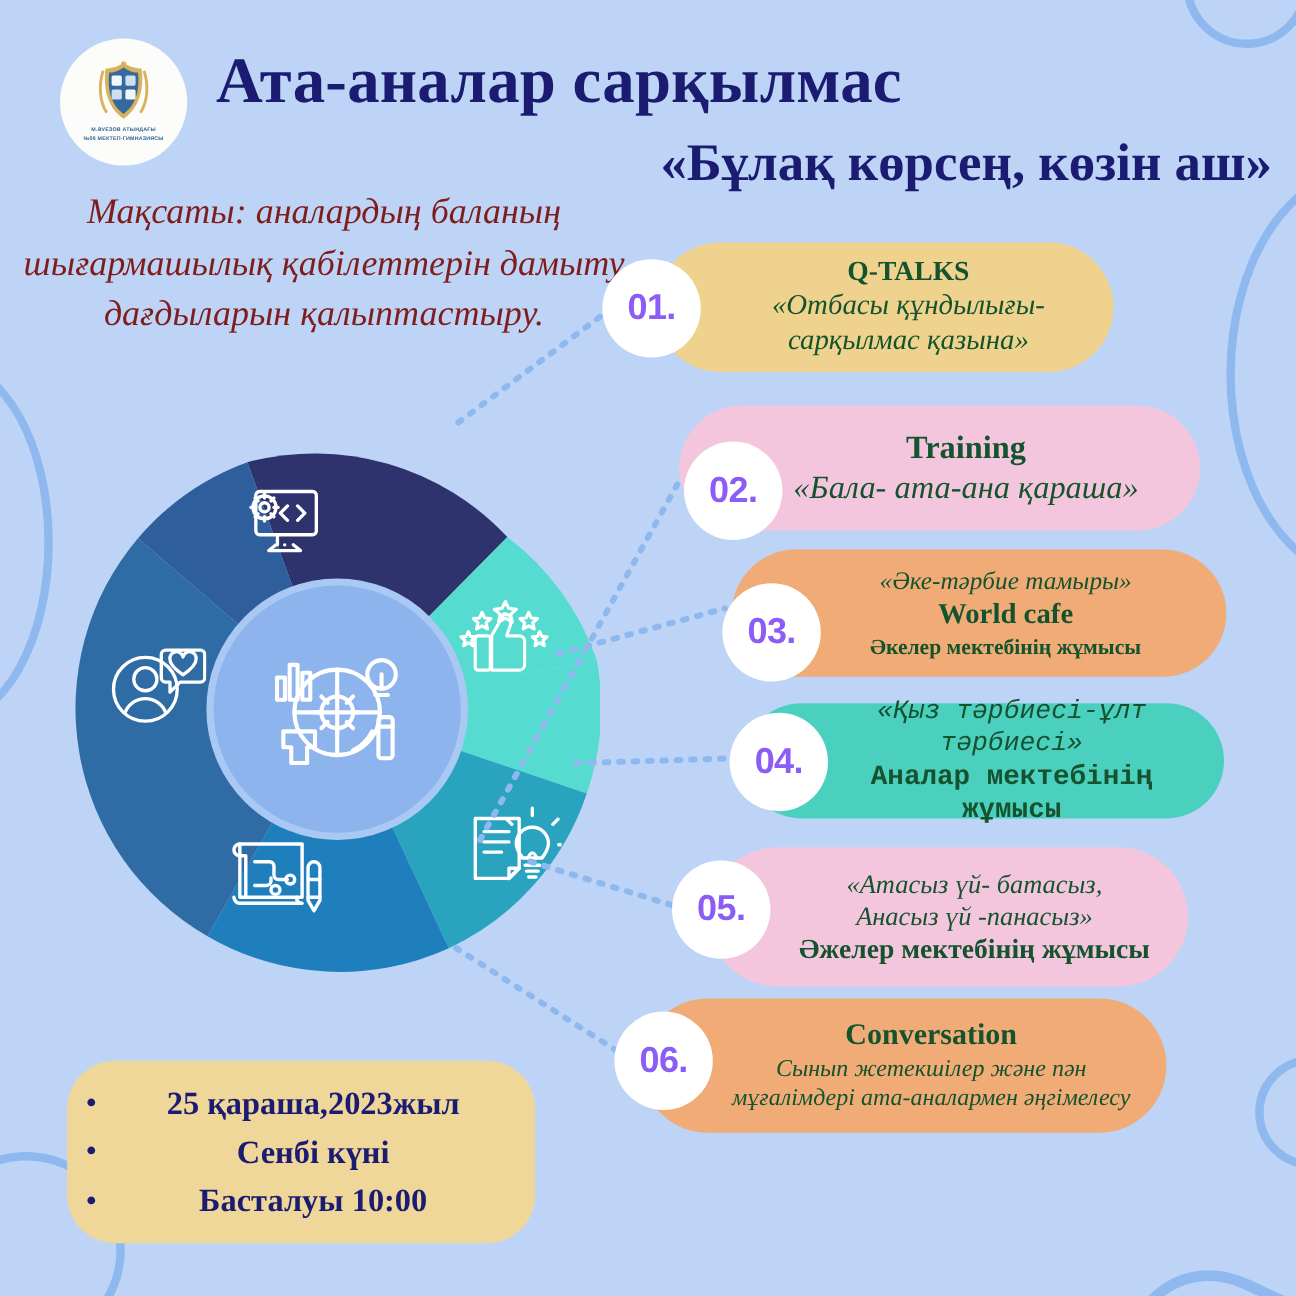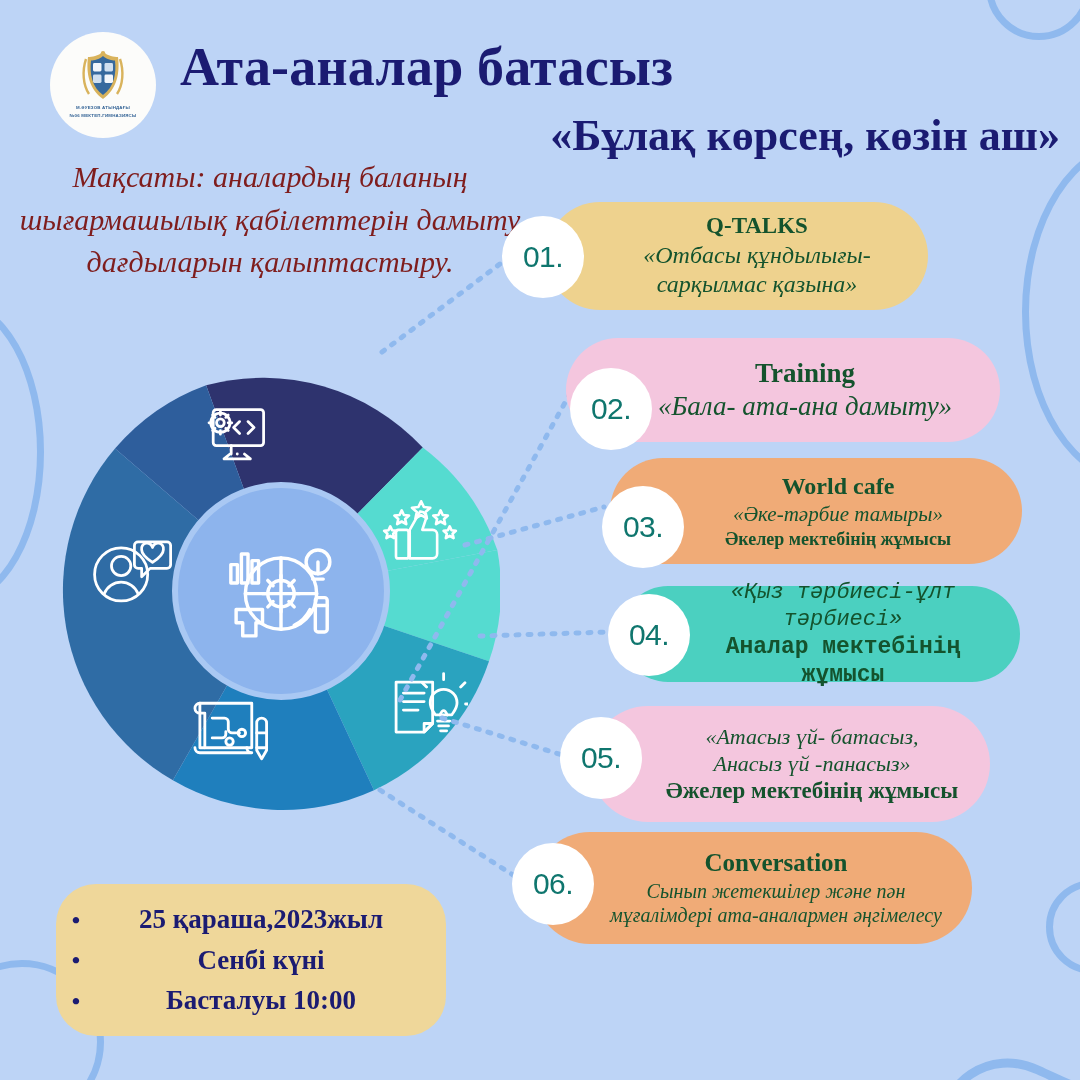--- a/index.html
+++ b/index.html
@@ -150,23 +150,23 @@
 
   .num-circle {
     position: absolute;
     width: 82px; height: 82px;
     border-radius: 50%;
     background: #ffffff;
     display: flex;
     align-items: center;
     justify-content: center;
     font-family: "Liberation Sans", sans-serif;
-    font-weight: normal;
+    font-weight: bold;
     font-size: 30px;
-    color: #0f766e;
+    color: #8b5cf6;
     letter-spacing: -.5px;
   }
 
   
   .schedule {
     position: absolute;
     left: 56px; top: 884px;
     width: 390px; height: 152px;
     background: #efd79a;
     border-radius: 40px;
@@ -216,21 +216,21 @@
       <rect x="13" y="23.5" width="8.5" height="8.5" rx="1.4" fill="#cfdff0"></rect>
       <rect x="24.5" y="23.5" width="8.5" height="8.5" rx="1.4" fill="#f2f6fb"></rect>
       <path d="M6 8 C 2 20, 3 34, 9 43" fill="none" stroke="#d9b35c" stroke-width="2.4"></path>
       <path d="M40 8 C 44 20, 43 34, 37 43" fill="none" stroke="#d9b35c" stroke-width="2.4"></path>
       <circle cx="23" cy="2.2" r="2.2" fill="#d9b35c"></circle>
     </svg>
     <div class="logo-text">М.ӘУЕЗОВ АТЫНДАҒЫ</div>
     <div class="logo-text">№06 МЕКТЕП-ГИМНАЗИЯСЫ</div>
   </div>
 
-  <div class="title-main">Ата-аналар батасыз</div>
+  <div class="title-main">Ата-аналар сарқылмас</div>
   <div class="title-sub">«Бұлақ көрсең, көзін аш»</div>
 
   <div class="goal">Мақсаты: аналардың баланың шығармашылық қабілеттерін дамыту дағдыларын қалыптастыру.</div>
 
   <div class="donut-wrap">
     <svg viewBox="0 0 438 438" width="438" height="438">
 
       <path d="M219 219 L 144.1 13.2 A 219 219 0 0 1 360.8 75.6 Z" fill="#2e336e"></path>
 
       <path d="M219 219 L 360.8 75.6 A 219 219 0 0 1 435.3 178.1 Z" fill="#55dbd0"></path>
@@ -325,27 +325,27 @@
 
   <div class="card" style="left: 546px; top: 202px; width: 382px; height: 108px; padding: 0px 26px 0px 66px; background: rgb(238, 210, 142);">
     <div class="line ln-bold" style="font-size:23px;">Q-TALKS</div>
     <div class="line ln-italic" style="font-size:24px;">«Отбасы құндылығы-</div>
     <div class="line ln-italic" style="font-size:24px;">сарқылмас қазына»</div>
   </div>
   <div class="num-circle" style="left:502px; top:216px;">01.</div>
 
   <div class="card" style="left: 566px; top: 338px; width: 434px; height: 104px; padding: 0px 22px 0px 66px; background: rgb(244, 198, 222);">
     <div class="line ln-bold" style="font-size:27px;">Training</div>
-    <div class="line ln-italic" style="font-size:27px;">«Бала- ата-ана дамыту»</div>
+    <div class="line ln-italic" style="font-size:27px;">«Бала- ата-ана қараша»</div>
   </div>
   <div class="num-circle" style="left:570px; top:368px;">02.</div>
 
   <div class="card" style="left: 610px; top: 458px; width: 412px; height: 106px; padding: 0px 20px 0px 64px; background: rgb(240, 171, 119);">
+    <div class="line ln-italic" style="font-size:21px;">«Әке-тәрбие тамыры»</div>
     <div class="line ln-bold" style="font-size:24px;">World cafe</div>
-    <div class="line ln-italic" style="font-size:21px;">«Әке-тәрбие тамыры»</div>
     <div class="line ln-bold" style="font-size:18px;">Әкелер мектебінің жұмысы</div>
   </div>
   <div class="num-circle" style="left:602px; top:486px;">03.</div>
 
   <div class="card" style="left: 620px; top: 586px; width: 400px; height: 96px; padding: 0px 16px 0px 62px; background: rgb(75, 208, 192); font-family: Liberation Mono, monospace;">
     <div class="line ln-italic" style="font-size:22px;">«Қыз тәрбиесі-ұлт тәрбиесі»</div>
     <div class="line ln-bold" style="font-size:23px;">Аналар мектебінің жұмысы</div>
   </div>
   <div class="num-circle" style="left:608px; top:594px;">04.</div>
 

